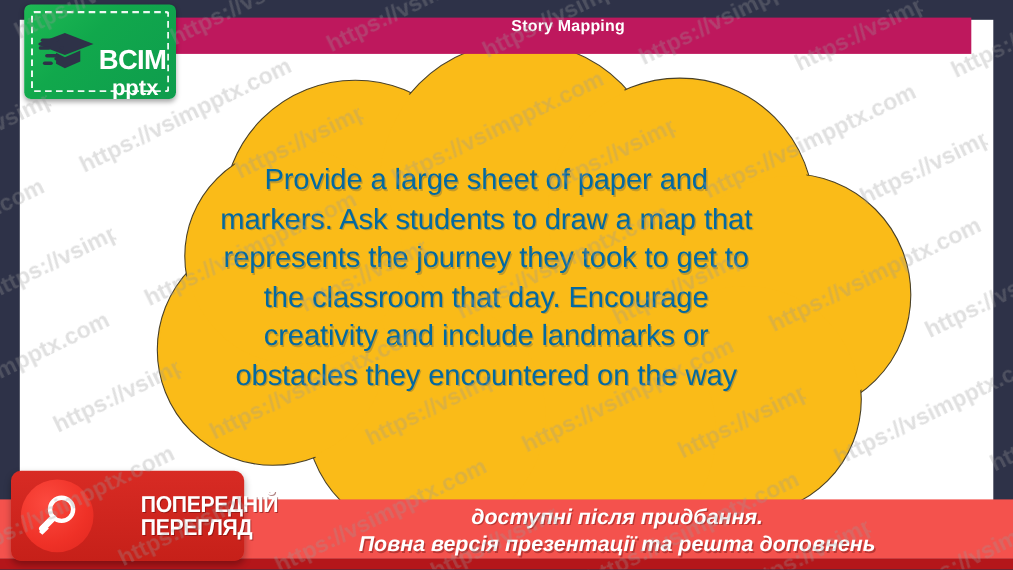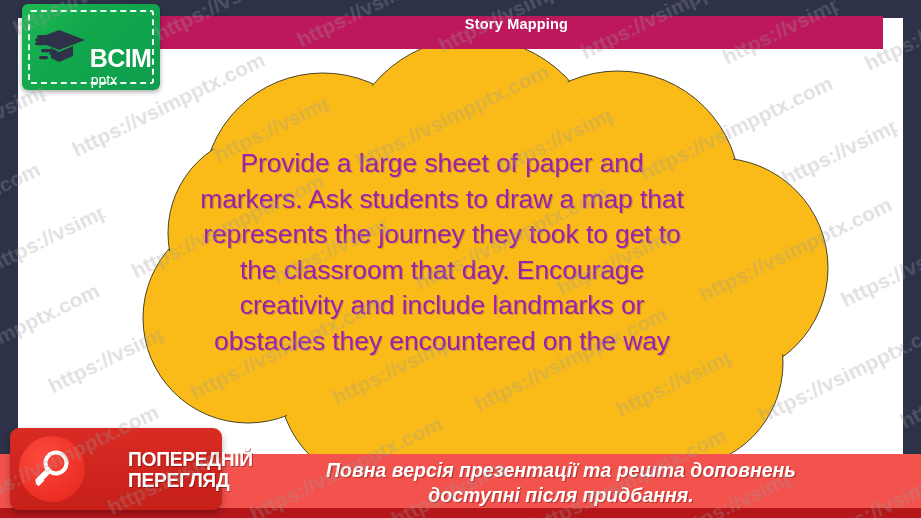--- a/index.html
+++ b/index.html
@@ -67,21 +67,21 @@
   .cloud-wrap svg { display:block; width: 885px; height: 487px; }
 
   
   .cloud-text {
     position: absolute;
     left: 170px;
     top: 128px;
     width: 508px;
     z-index: 4;
     text-align: center;
-    color: #a21caf;
+    color: #0369a1;
     font-size: 26.5px;
     line-height: 35.5px;
     font-weight: 400;
     text-shadow: 1.2px 1.2px 0 rgba(120,110,70,.42);
     letter-spacing: -0.1px;
   }
 
   
   .logo-badge {
     position: absolute;
@@ -116,25 +116,25 @@
   .logo-badge .logo-main {
     color: #ffffff;
     font-size: 25px;
     font-weight: bold;
     letter-spacing: -0.6px;
     display: block;
     margin-top: 39px;
   }
   .logo-badge .logo-sub {
     color: #ffffff;
-    font-size: 14px;
-    font-weight: normal;
+    font-size: 20px;
+    font-weight: bold;
     display: block;
     margin-top: 2px;
-    margin-left: 1px;
+    margin-left: 12px;
   }
 
   
   .banner {
     position: absolute;
     left: 0;
     bottom: 0;
     width: 921px;
     height: 64px;
     z-index: 9;
@@ -289,22 +289,22 @@
         <span class="logo-main">BCIM</span>
         <span class="logo-sub">pptx</span>
       </span>
     </div>
   </div>
 
   <div class="banner">
     <div class="band"></div>
     <div class="band-dark"></div>
     <div class="banner-text">
+      <div>доступні після придбання.</div>
       <div>Повна версія презентації та решта доповнень</div>
-      <div>доступні після придбання.</div>
     </div>
   </div>
 
   <div class="preview-badge">
     <span class="mag-circle">
       <svg viewBox="0 0 44 44" xmlns="http://www.w3.org/2000/svg">
         <circle cx="26" cy="16" r="10.5" fill="none" stroke="#ffffff" stroke-width="4"></circle>
         <path d="M18.3 23.8 L8.5 33.6" stroke="#ffffff" stroke-width="6" stroke-linecap="round"></path>
         <path d="M11.5 30.6 L5.5 36.6 L8.6 39.2 L14.4 33.4 Z" fill="#ffffff"></path>
       </svg>

